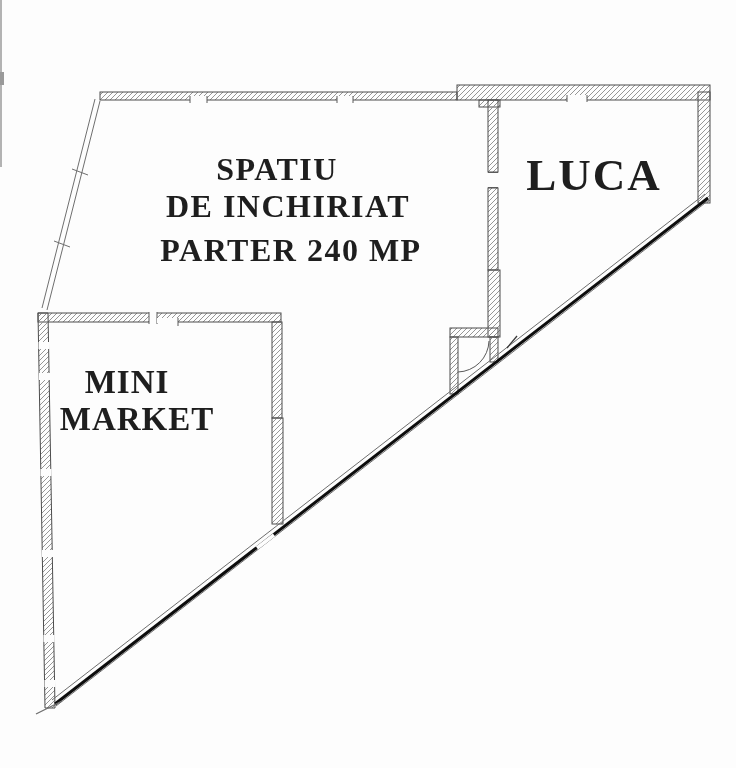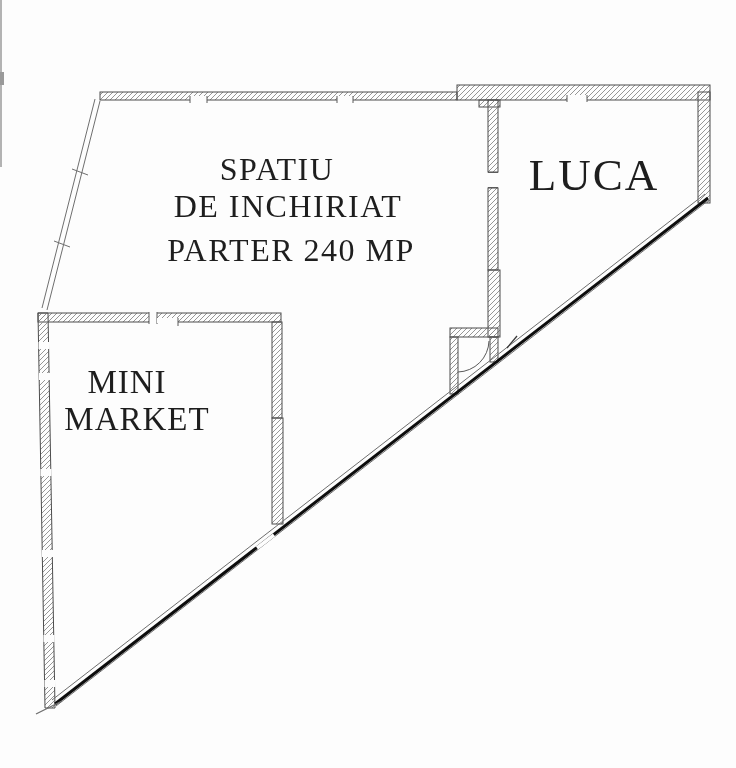--- a/index.html
+++ b/index.html
@@ -3,20 +3,21 @@
 <meta charset="utf-8">
 <style>
   html, body { margin: 0; padding: 0; }
   .stage {
     position: relative;
     width: 736px;
     height: 768px;
     background: #fdfdfd;
     overflow: hidden;
     font-family: "Liberation Serif", serif;
+    font-weight: bold;
   }
   .stage svg { position: absolute; inset: 0; display: block; }
   text {
     font-family: "Liberation Serif", serif;
     fill: #1e1e1e;
   }
   .room-label   { font-size: 32px; letter-spacing: 1.5px; }
   .room-label-lg{ font-size: 45px; letter-spacing: 2px; }
   .room-label-md{ font-size: 33px; letter-spacing: 1px; }
 </style>

